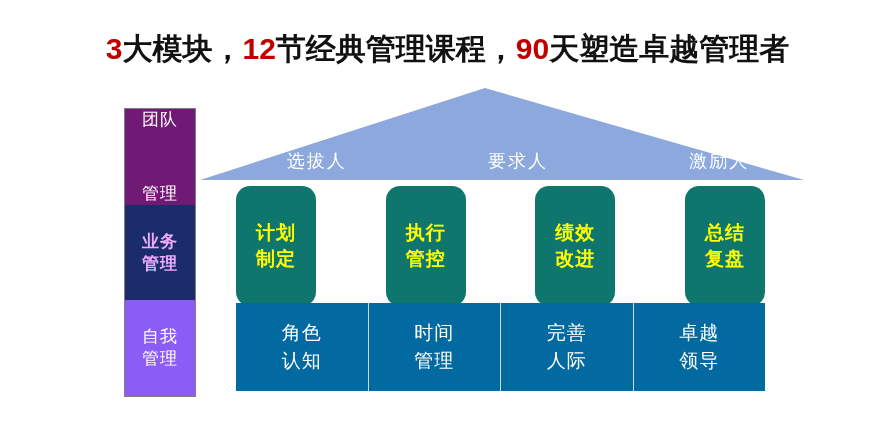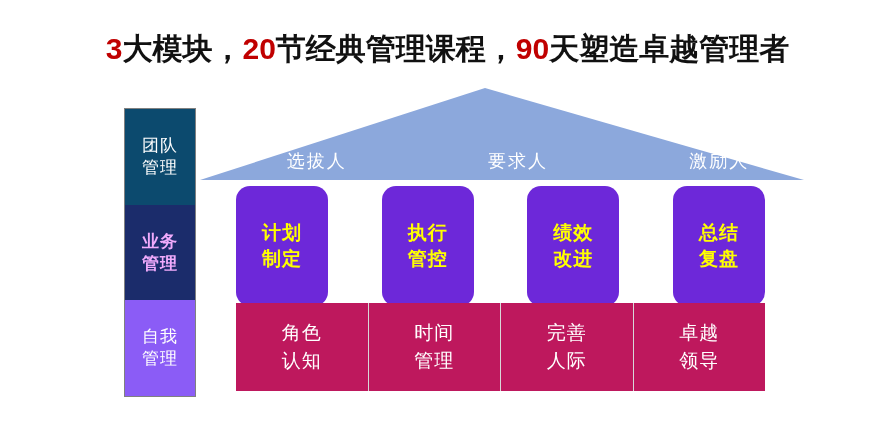--- a/index.html
+++ b/index.html
@@ -59,22 +59,23 @@
     flex-direction: column;
     align-items: center;
     justify-content: center;
     font-size: 17px;
     line-height: 22px;
     letter-spacing: 1px;
     text-align: center;
     box-sizing: border-box;
   }
   .side-seg.team {
-    background: #0c4a6e;
-    color: #ffffff;
+    background: #701a75;
+    color: #ffffff;
+    justify-content: space-between;
   }
   .side-seg.biz {
     background: #1B2C6B;
     color: #f0abfc;
     font-weight: bold;
   }
   .side-seg.self {
     background: #8b5cf6;
     color: #ffffff;
     text-align: right;
@@ -115,23 +116,23 @@
   #pillars {
     position: absolute;
     left: 236px;
     top: 186px;
     width: 529px;
     height: 120px;
     display: flex;
     justify-content: space-between;
   }
   .pillar {
-    width: 92px;
+    width: 80px;
     height: 120px;
-    background: #6d28d9;
+    background: #0f766e;
     border-radius: 14px;
     display: flex;
     flex-direction: column;
     align-items: center;
     justify-content: center;
     color: #FFFF00;
     font-size: 19px;
     font-weight: bold;
     line-height: 26px;
     letter-spacing: 1px;
@@ -139,21 +140,21 @@
     box-sizing: border-box;
   }
 
   
   #base {
     position: absolute;
     left: 236px;
     top: 303px;
     width: 529px;
     height: 88px;
-    background: #be185d;
+    background: #0369a1;
     display: flex;
     box-sizing: border-box;
   }
   .base-cell {
     flex: 1 1 0;
     display: flex;
     flex-direction: column;
     align-items: center;
     justify-content: center;
     color: #ffffff;
@@ -168,21 +169,21 @@
     border-right: none;
   }
   .line2 { display: block; }
 </style>
 </head>
 <body>
 
 <div id="stage">
 
   <div id="title">
-    <span class="num">3</span><span>大模块，</span><span class="num">20</span><span>节经典管理课程，</span><span class="num">90</span><span>天塑造卓越管理者</span>
+    <span class="num">3</span><span>大模块，</span><span class="num">12</span><span>节经典管理课程，</span><span class="num">90</span><span>天塑造卓越管理者</span>
   </div>
 
   <div id="sidebar">
     <div class="side-seg team">
       <span>团队</span>
       <span class="line2">管理</span>
     </div>
     <div class="side-seg biz">
       <span>业务</span>
       <span class="line2">管理</span>

